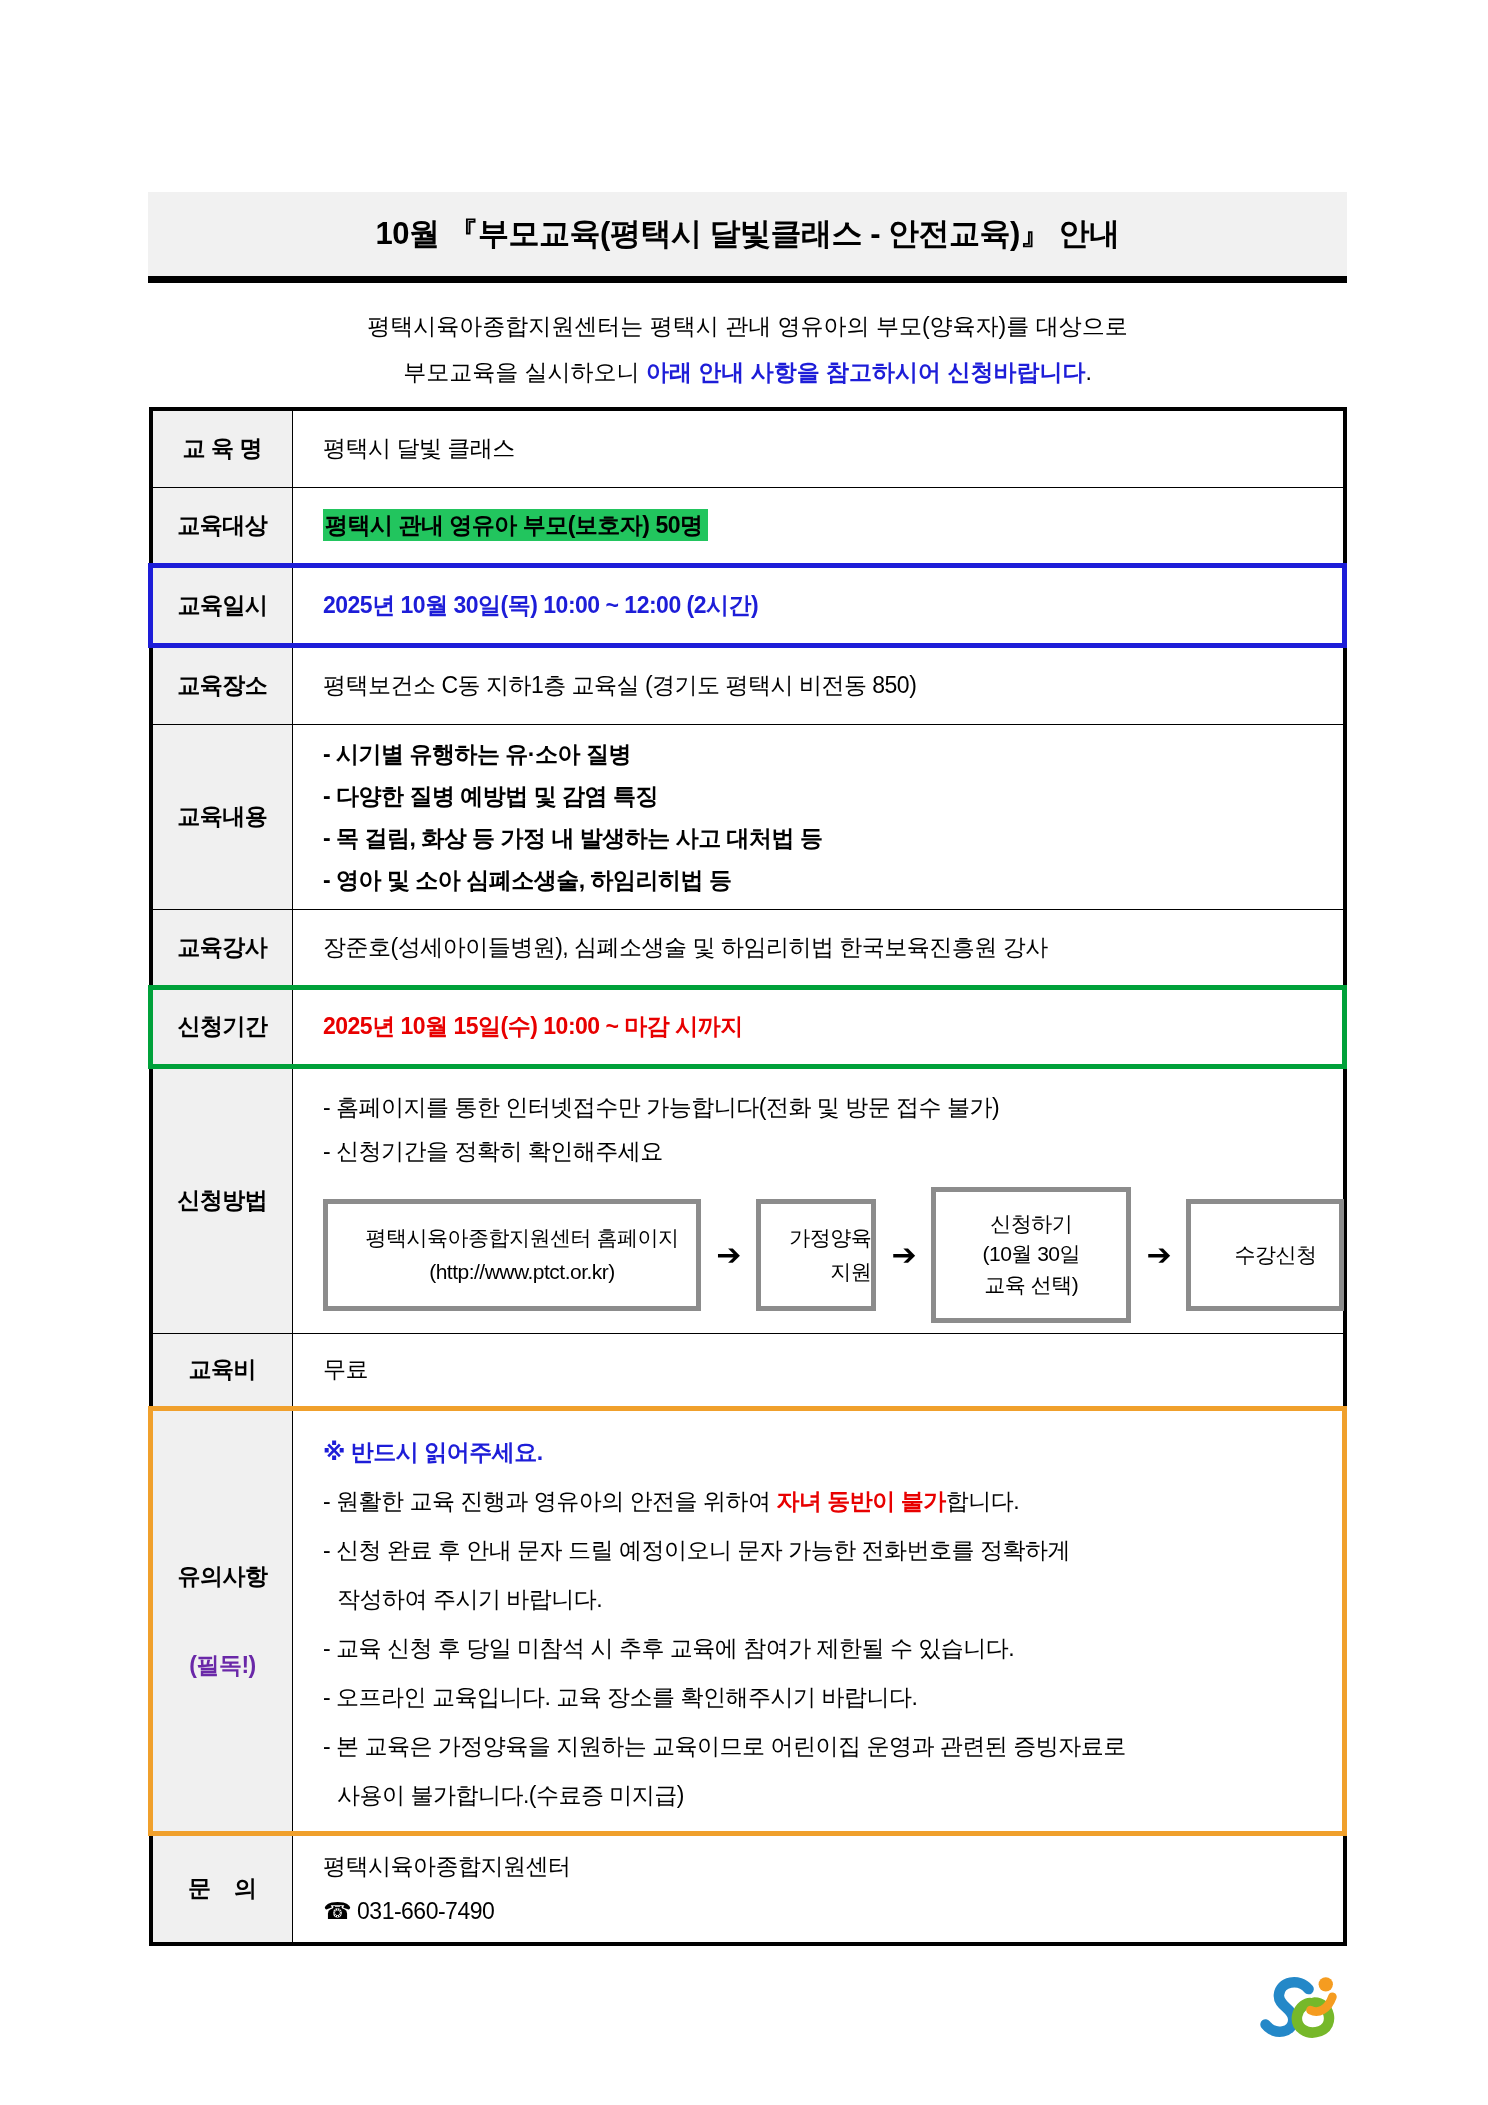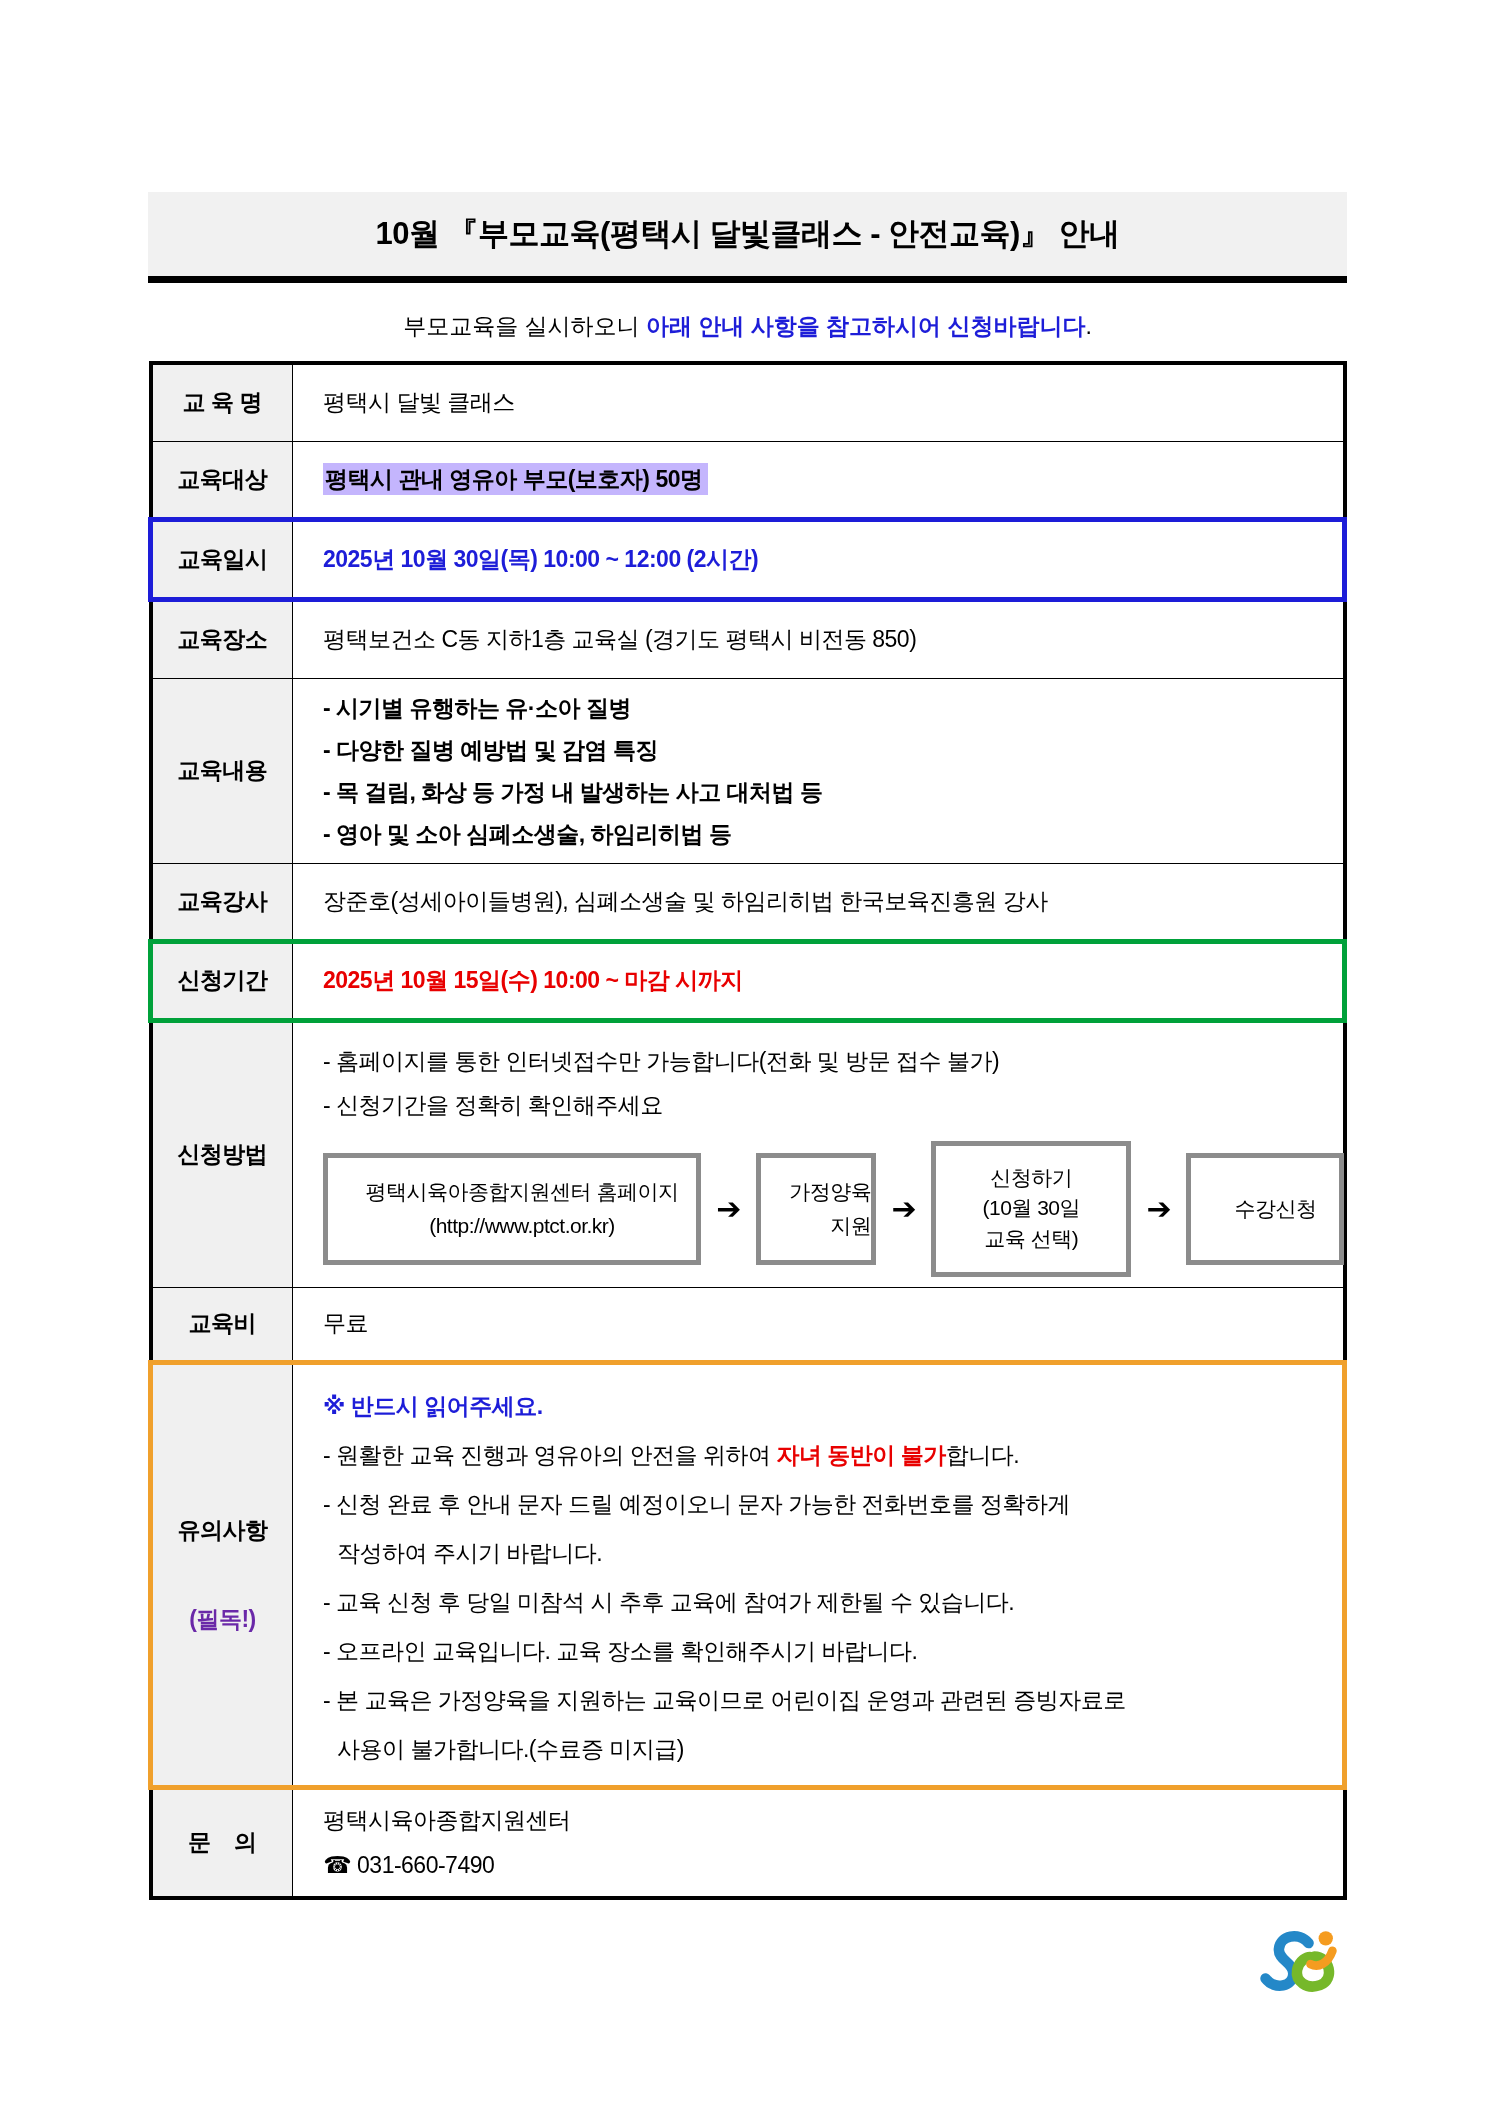--- a/index.html
+++ b/index.html
@@ -49,21 +49,21 @@
   tr.row-green td { border-top:5px solid #00a13a; border-bottom:5px solid #00a13a; }
   tr.row-green td:first-child { border-left:5px solid #00a13a; }
   tr.row-green td:last-child { border-right:5px solid #00a13a; }
 
   tr.row-orange td { border-top:5px solid #f0a02c; border-bottom:5px solid #f0a02c; }
   tr.row-orange td:first-child { border-left:5px solid #f0a02c; }
   tr.row-orange td:last-child { border-right:5px solid #f0a02c; }
 
   .text-blue { color:#1d1dd8; font-weight:bold; }
   .text-red  { color:#e80000; font-weight:bold; }
-  .hl-yellow { background:#c4b5fd; font-weight:bold; padding:3px 6px 3px 2px; }
+  .hl-yellow { background:#22c55e; font-weight:bold; padding:3px 6px 3px 2px; }
 
   .content-list div { line-height:42px; font-weight:bold; }
 
   
   td.method-cell { padding:16px 0 10px 30px; }
   .method-notes div { line-height:44px; font-size:23px; }
   .flow { display:flex; align-items:center; justify-content:space-between; margin-top:14px; padding-right:0; }
   .fbox {
     border:5px solid #8c8c8c; background:#fff; text-align:center;
     font-size:21px; line-height:1.6; letter-spacing:-0.5px;
@@ -98,20 +98,23 @@
 <body>
 
 <div class="page">
   <div class="content">
 
     <div class="title-bar">
       <span>10월 『부모교육(평택시 달빛클래스 - 안전교육)』 안내</span>
     </div>
 
     <div class="intro">
+      <div>
+        <span>평택시육아종합지원센터는 평택시 관내 영유아의 부모(양육자)를 대상으로</span>
+      </div>
       <div>
         <span>부모교육을 실시하오니 </span><span class="blue-bold">아래 안내 사항을 참고하시어 신청바랍니다</span><span>.</span>
       </div>
     </div>
 
     <table class="info">
       <tbody>
         <tr class="h78">
           <td class="label"><span>교 육 명</span></td>
           <td class="value"><span>평택시 달빛 클래스</span></td>

